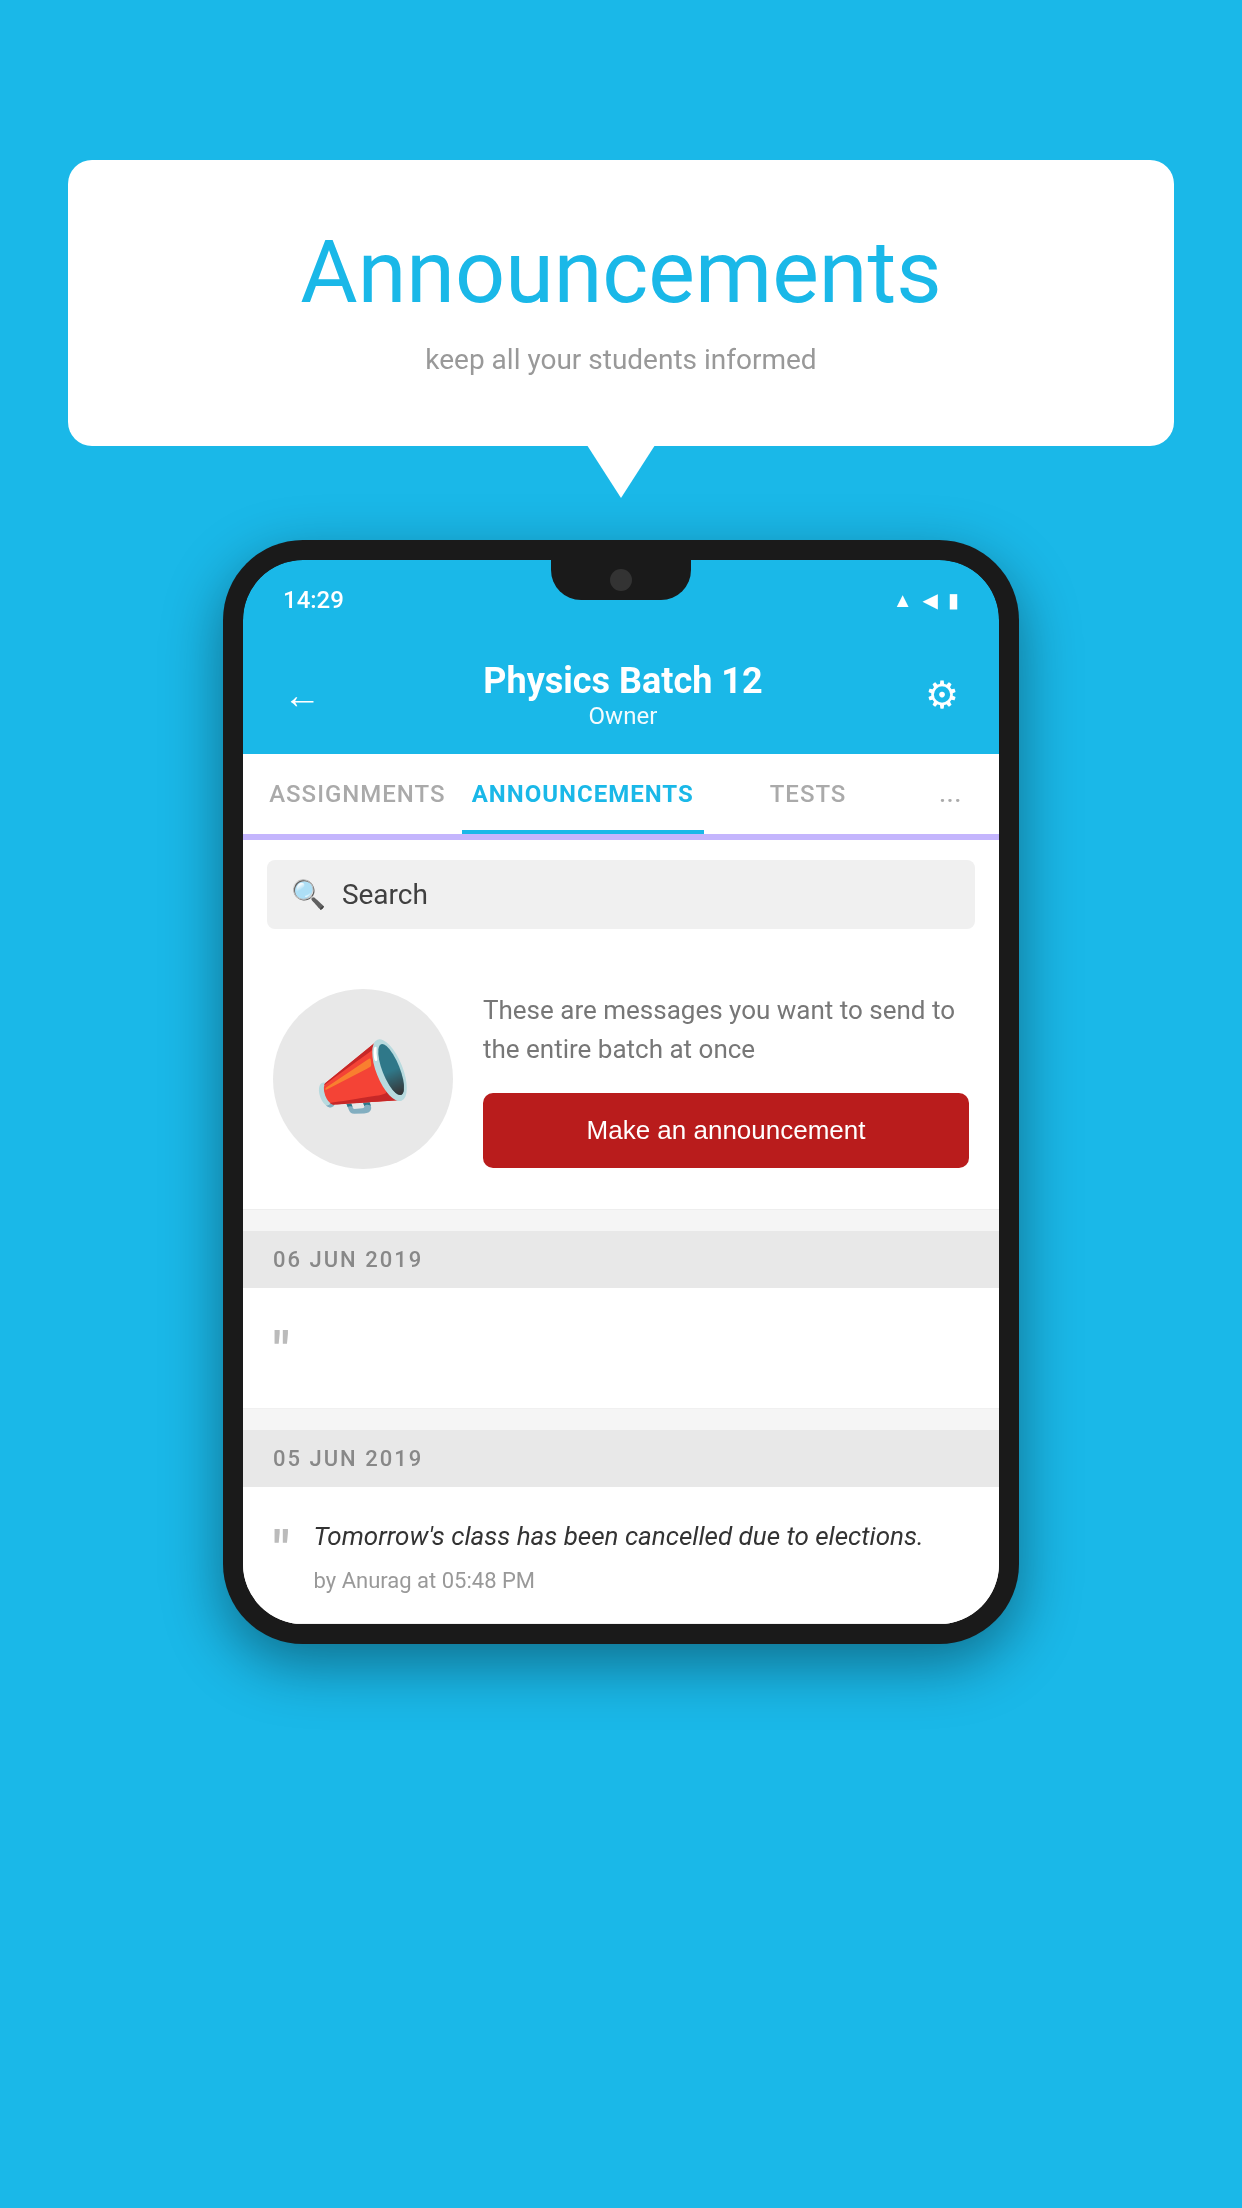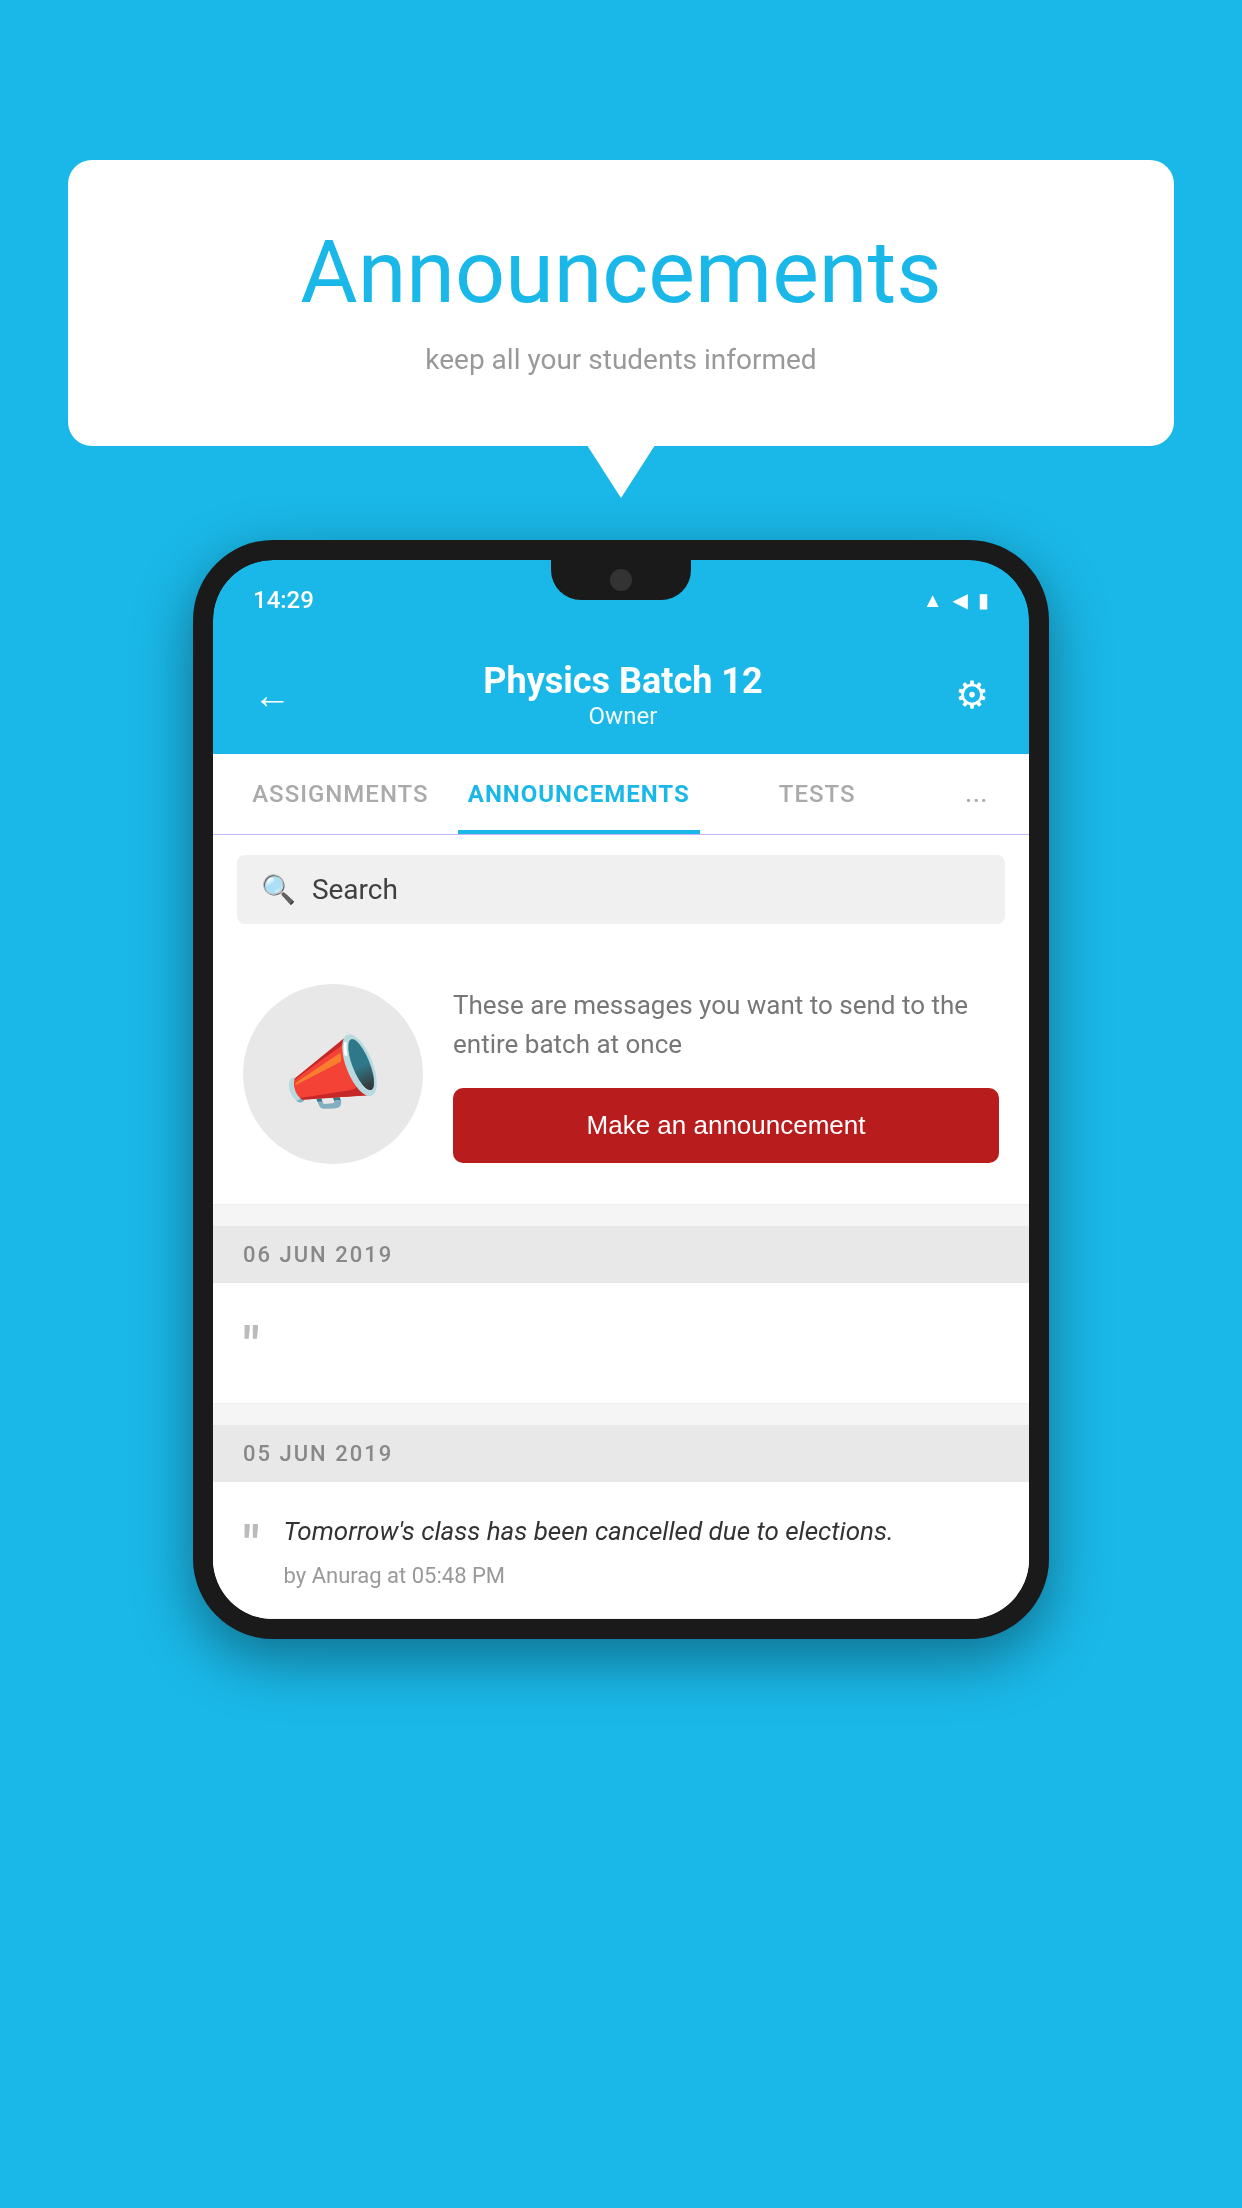--- a/index.html
+++ b/index.html
@@ -54,21 +54,21 @@
       font-size: 28px;
       font-weight: 400;
     }
 
     
     .phone-container {
       position: absolute;
       top: 540px;
       left: 50%;
       transform: translateX(-50%);
-      width: 856px;
+      width: 796px;
     }
 
     .phone-outer {
       background: #1a1a1a;
       border-radius: 80px;
       padding: 20px;
       position: relative;
       box-shadow: 0 20px 60px rgba(0,0,0,0.4);
     }
 
@@ -156,21 +156,21 @@
 
     .gear-icon {
       color: white;
       font-size: 38px;
     }
 
     
     .tabs-bar {
       background: white;
       display: flex;
-      border-bottom: 1px solid #c4b5fd;
+      border-bottom: 6px solid #c4b5fd;
       padding: 0 10px;
     }
 
     .tab-item {
       flex: 1;
       text-align: center;
       padding: 26px 10px;
       font-size: 24px;
       font-weight: 500;
       color: #aaa;

